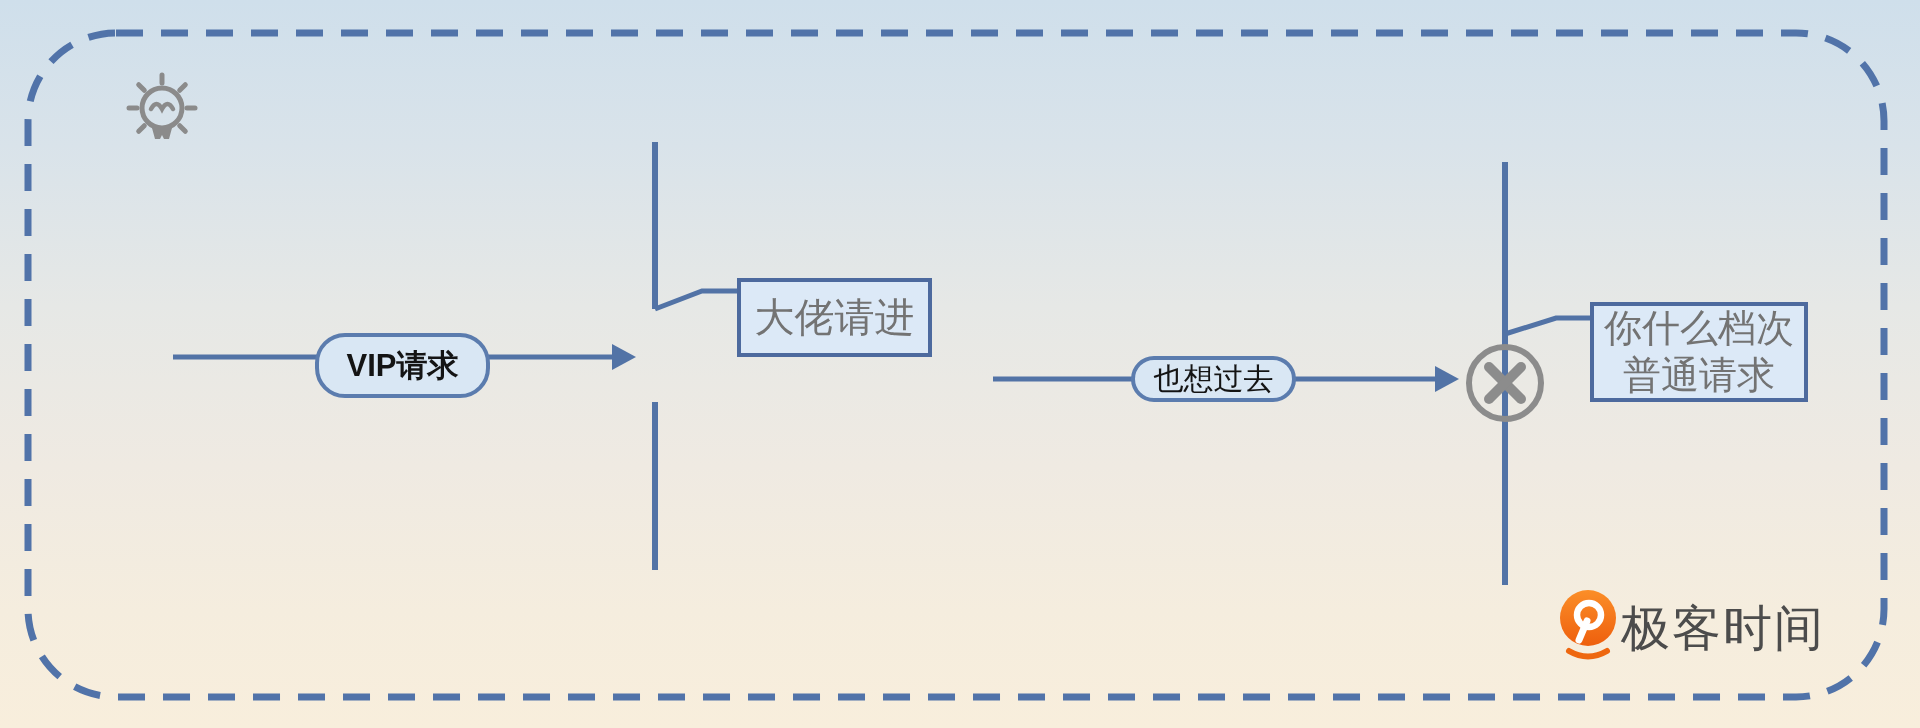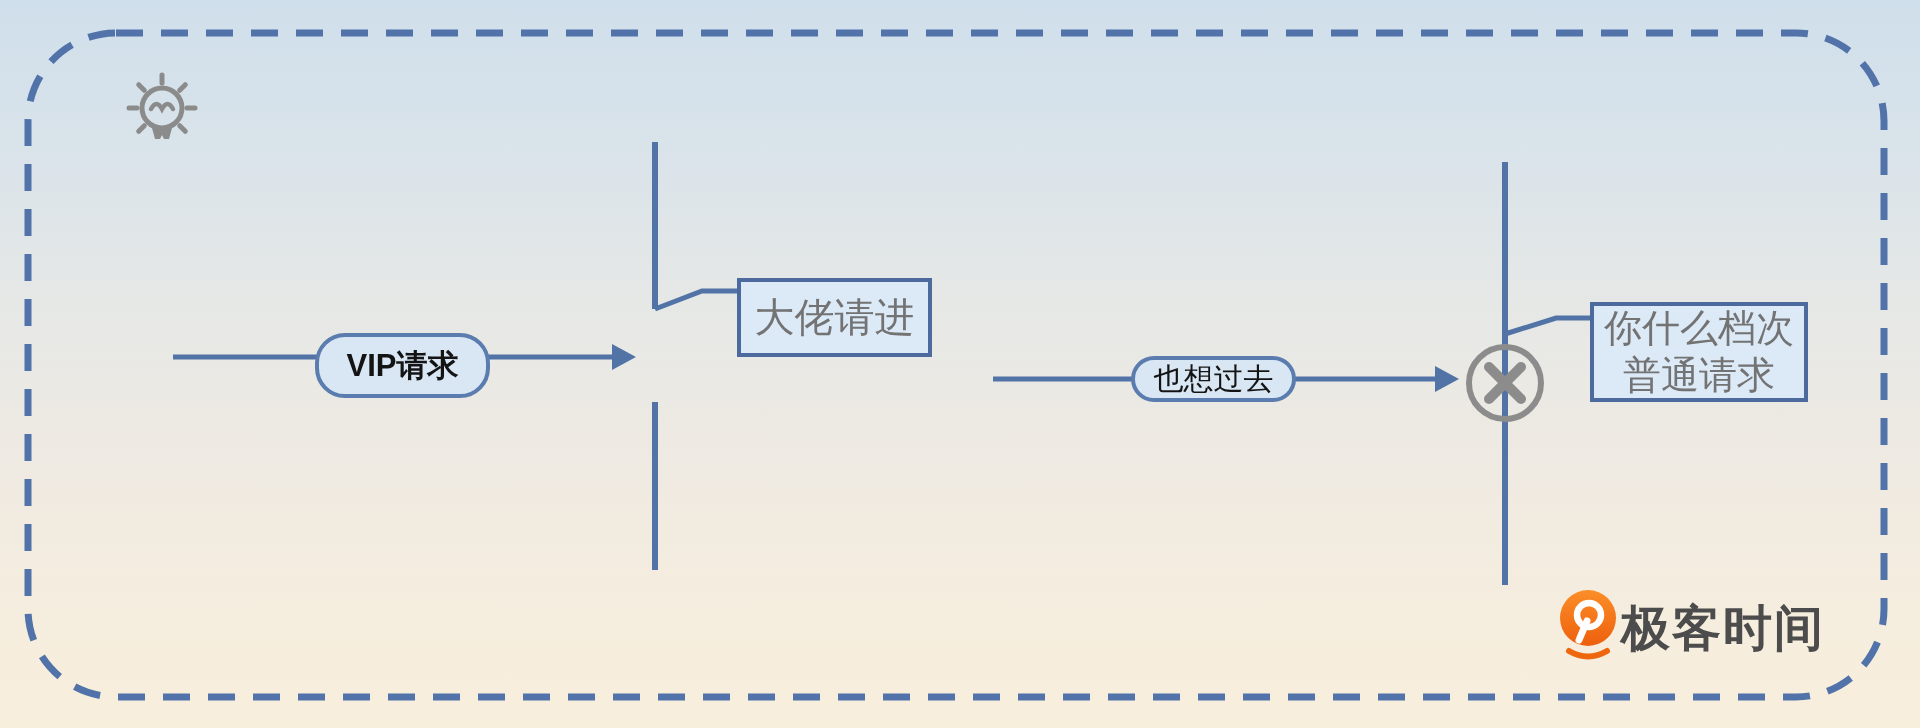--- a/index.html
+++ b/index.html
@@ -21,21 +21,21 @@
   }
   .pill.vip{left:315px;top:333px;width:175px;height:65px;font-size:31px;font-weight:bold;}
   .pill.normal{left:1131px;top:356px;width:165px;height:46px;font-size:30px;}
   .note{
     display:flex;flex-direction:column;align-items:center;justify-content:center;
     background:#dce9f7;border:4px solid #4d6a9e;color:#737373;text-align:center;
   }
   .note.vip{left:737px;top:278px;width:195px;height:79px;font-size:40px;}
   .note.blocked{left:1590px;top:302px;width:218px;height:100px;font-size:38px;line-height:47px;}
   .logo-text{
-    left:1621px;top:596px;font-size:49px;font-weight:700;color:#4c4c4c;letter-spacing:2px;
+    left:1621px;top:596px;font-size:49px;font-weight:400;color:#4c4c4c;letter-spacing:2px;
     white-space:nowrap;
   }
 </style>
 </head>
 <body>
 
 <div class="canvas">
 
   <svg class="layer" viewBox="0 0 1920 728">
     <defs>

